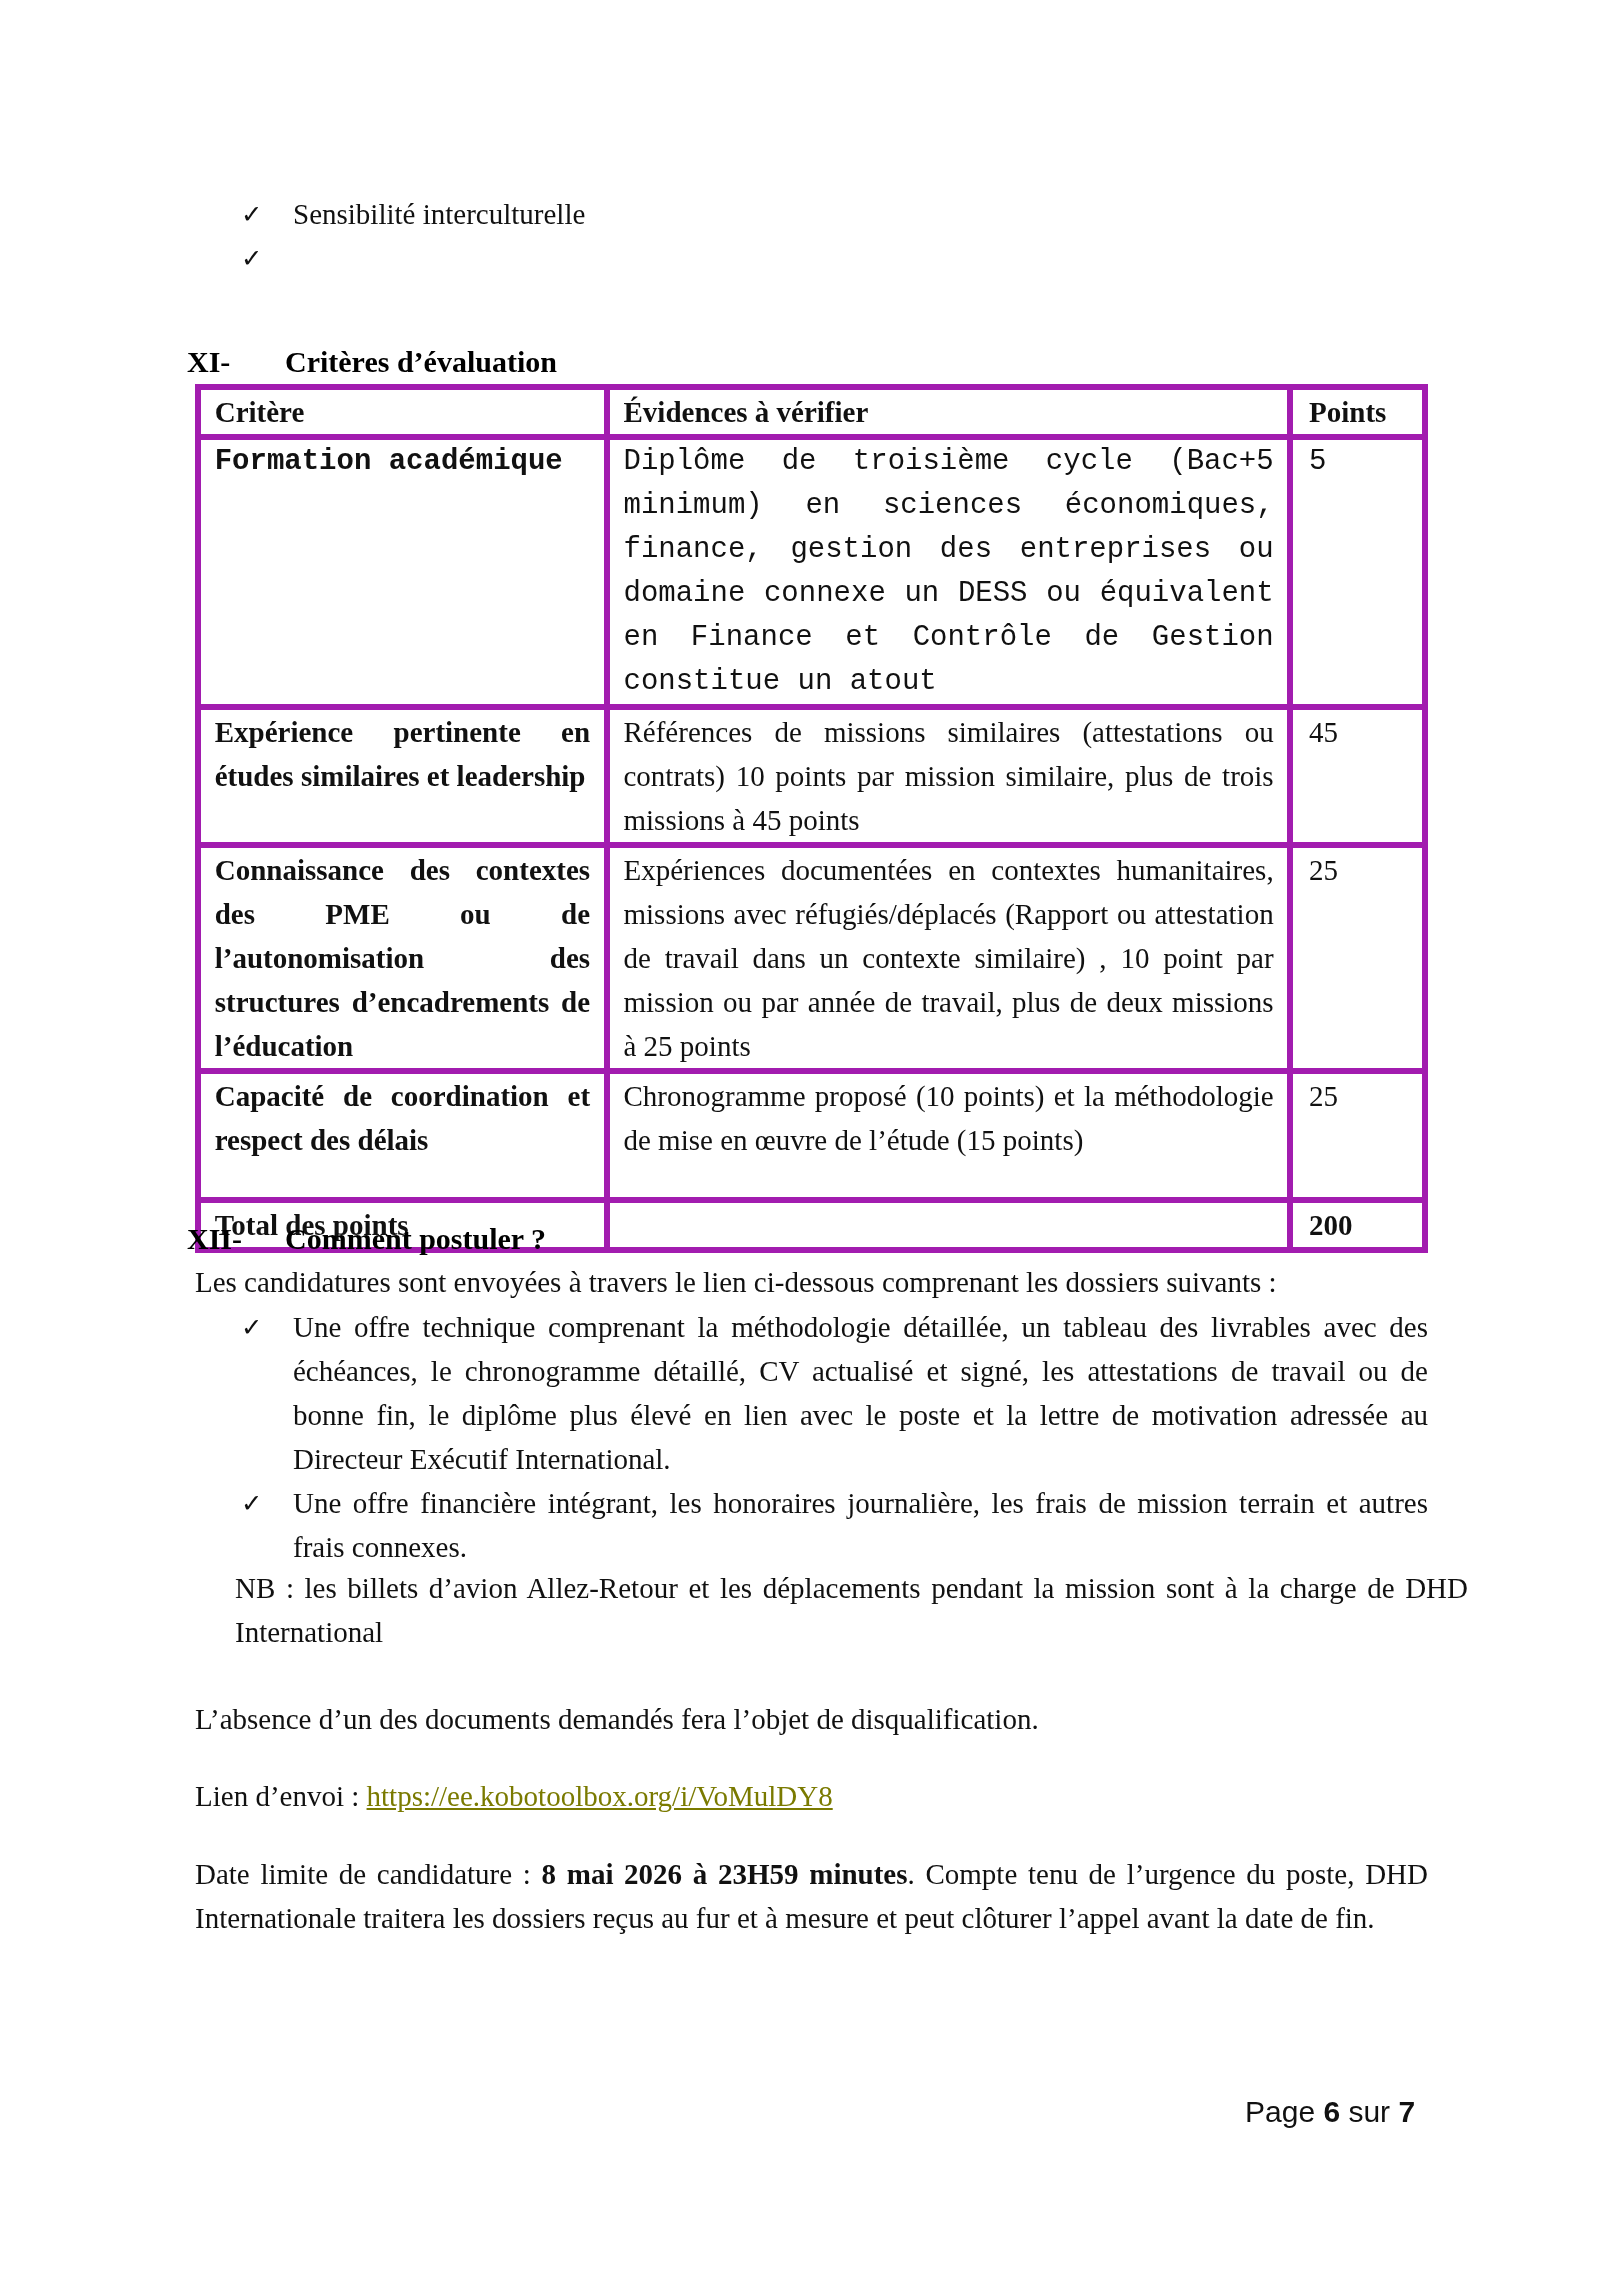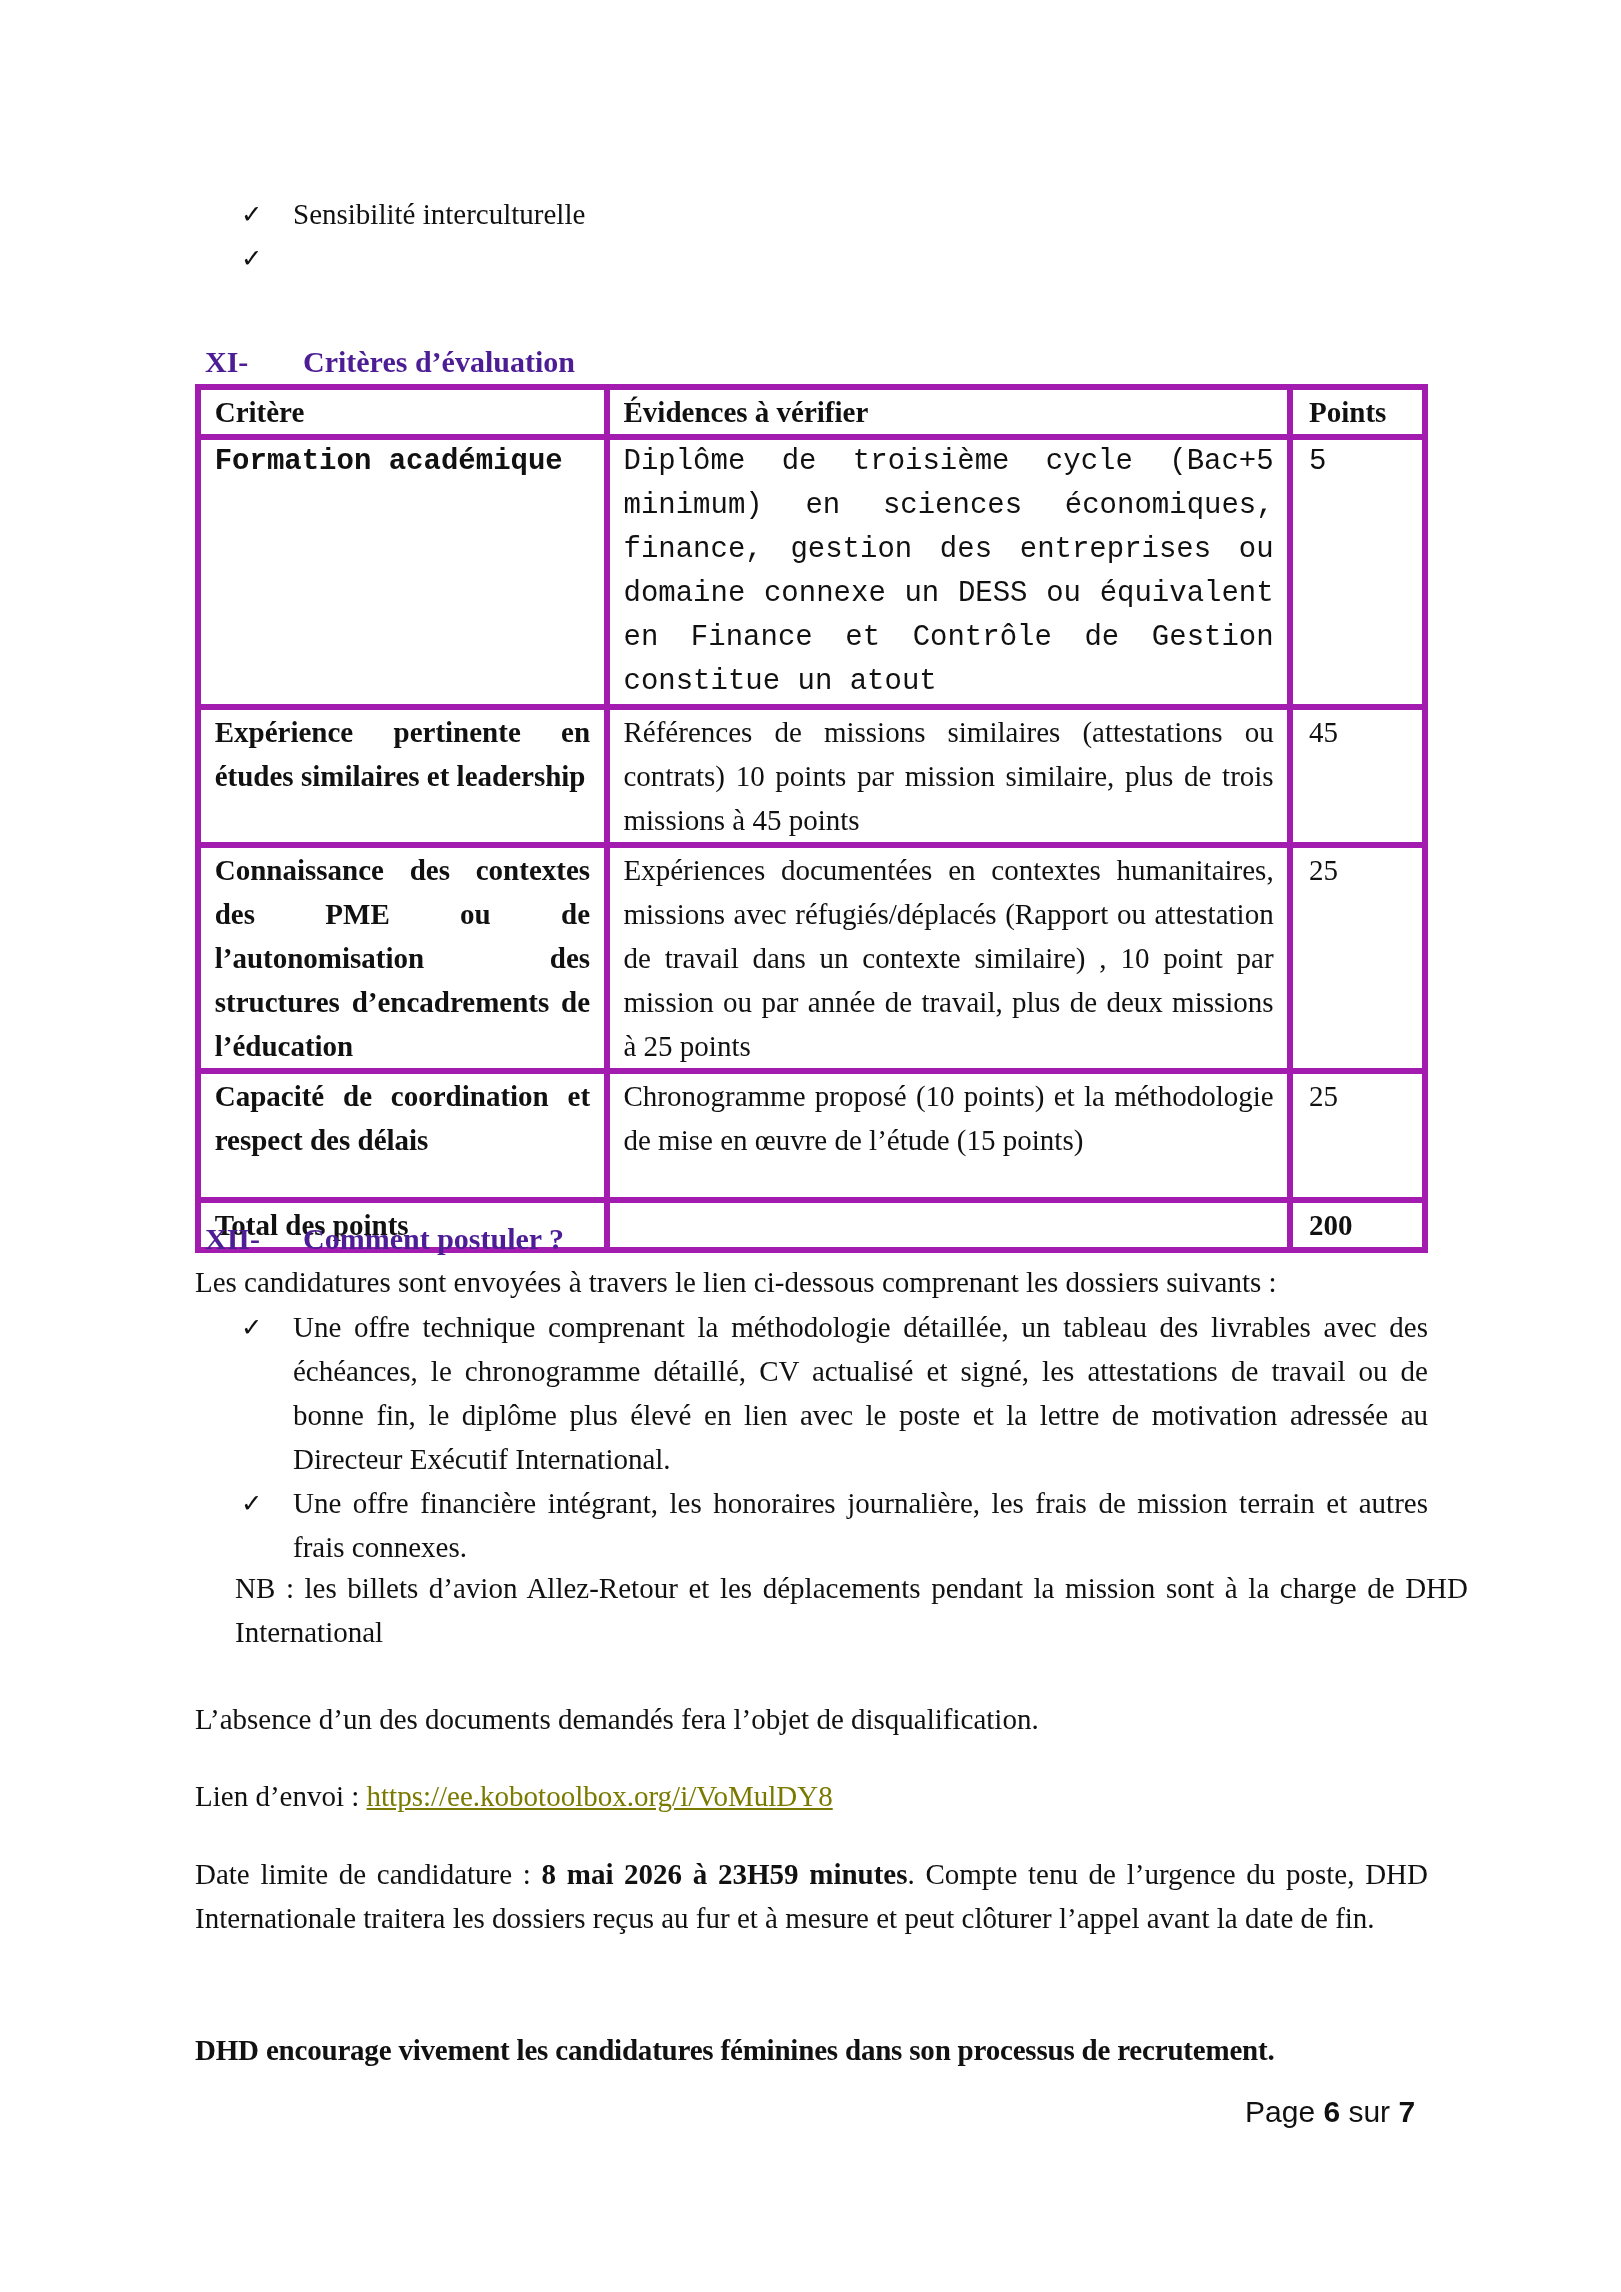--- a/index.html
+++ b/index.html
@@ -3,21 +3,21 @@
   <meta charset="utf-8">
   <style>
     html, body { margin: 0; padding: 0; background: #ffffff; }
     body { width: 1621px; height: 2293px; position: relative; overflow: hidden;
            font-family: "Liberation Serif", "DejaVu Serif", serif; color: #111; }
     .page { position: absolute; left: 0; top: 0; width: 1621px; height: 2293px; }
     .check-list { position: absolute; left: 241px; margin: 0; padding: 0; list-style: none; }
     .check-item { position: relative; padding-left: 52px; font-size: 29px; line-height: 44px; }
     .check-icon { position: absolute; left: 0; top: 0; width: 29px; font-size: 25.5px;
                   font-family: "DejaVu Sans", sans-serif; }
-    .heading { position: absolute; left: 205px; font-weight: bold; color: #4c1d95;
+    .heading { position: absolute; left: 187px; font-weight: bold; color: #000000;
                font-size: 30px; line-height: 43px; white-space: nowrap; }
     .heading .num { display: inline-block; width: 98px; }
     table.crit { position: absolute; left: 195px; top: 384px; width: 1233px;
                  border-collapse: collapse; font-size: 29px; line-height: 44px; }
     table.crit td { border: 6px solid #a21caf; vertical-align: top; padding: 0 13.7px; }
     table.crit td.c1 { width: 381px; font-weight: bold; text-align: justify; text-align-last: left; }
     table.crit td.c2 { width: 665px; text-align: justify; text-align-last: left; }
     table.crit td.c3 { width: 100px; padding-left: 15.7px; }
     table.crit tr.head td { font-weight: bold; height: 39px; }
     table.crit tr.total td { font-weight: bold; }
@@ -105,19 +105,18 @@
   <div class="block" style="top:1697px;">L’absence d’un des documents demandés fera l’objet de disqualification.</div>
 
   <div class="block" style="top:1774px;">
     <span>Lien d’envoi : </span><a class="link">https://ee.kobotoolbox.org/i/VoMulDY8</a>
   </div>
 
   <div class="block" style="top:1852px;">
     <span>Date limite de candidature : </span><span class="bold">8 mai 2026 à 23H59 minutes</span><span>. Compte tenu de l’urgence du poste, DHD Internationale traitera les dossiers reçus au fur et à mesure et peut clôturer l’appel avant la date de fin.</span>
   </div>
 
-  <div class="block bold" style="top:2028px; text-align:left; white-space:nowrap; letter-spacing:-0.2px;">DHD encourage vivement les candidatures féminines dans son processus de recrutement.</div>
 
   <div class="footer">
     <span>Page </span><b>6</b><span> sur </span><b>7</b>
   </div>
 </div>
 
 
 </body></html>

